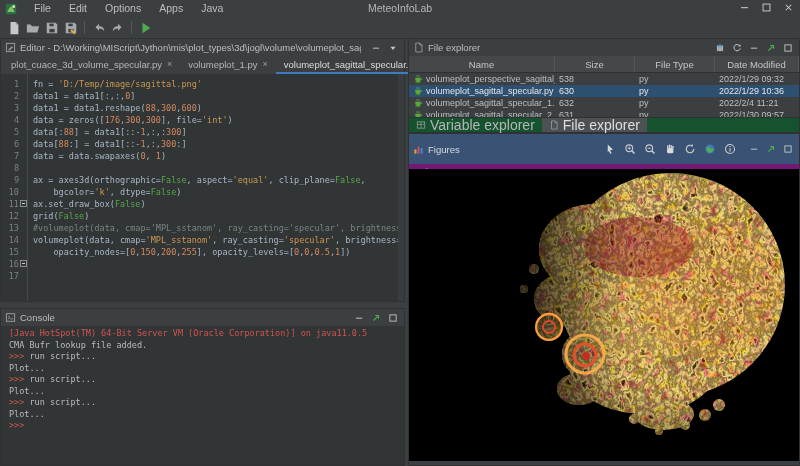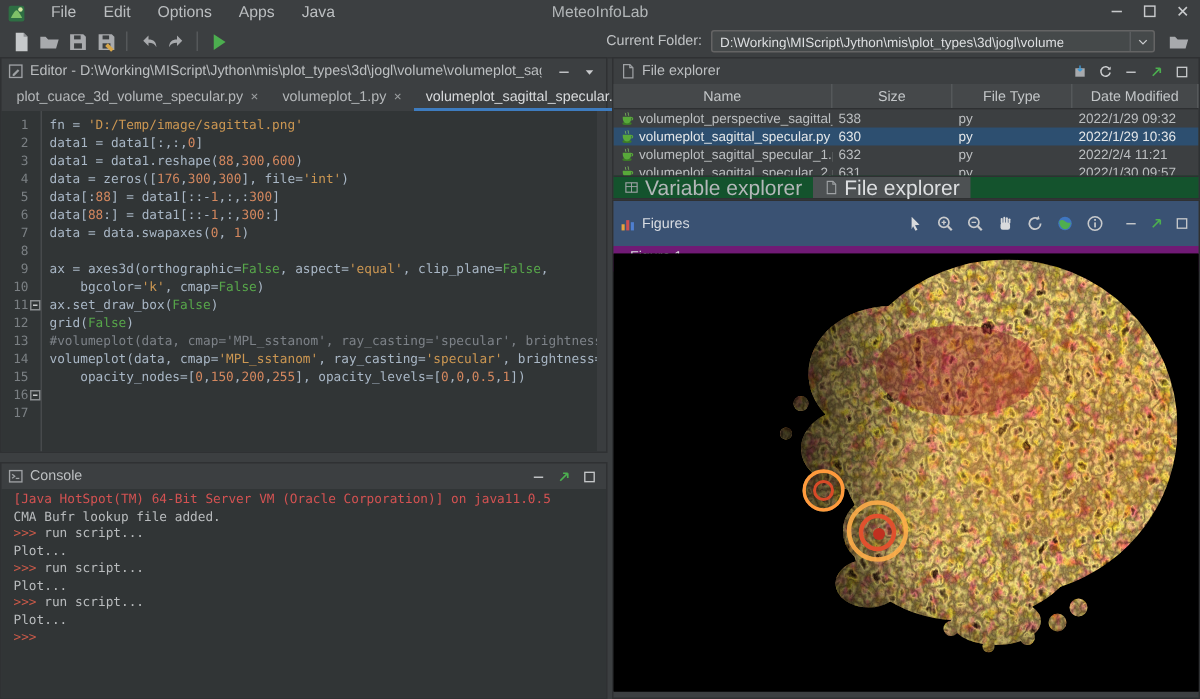--- a/index.html
+++ b/index.html
@@ -168,36 +168,20 @@
         </span>
         <span class="tb-sep"></span>
         <span class="tb-btn">
           <span class="icon">
             <svg width="14" height="14" viewBox="0 0 16 16">
               <path d="M4 2l9 6-9 6z" fill="#4cae4f"></path>
             </svg>
           </span>
         </span>
       </div>
-    <div class="folder-box">
-      <span>Current Folder:</span>
-      <div class="combo">
-        <span style="white-space:nowrap;overflow:hidden;">D:\Working\MIScript\Jython\mis\plot_types\3d\jogl\volume</span>
-        <span class="combo-arrow icon" id="comboArrow">
-            <svg width="10" height="10" viewBox="0 0 16 16">
-              <path d="M4 6l4 4 4-4" fill="none" stroke="#c8cacc" stroke-width="1.5"></path>
-            </svg>
-          </span>
-      </div>
-      <span class="tb-btn icon" id="browseBtn">
-          <svg width="14" height="14" viewBox="0 0 16 16">
-            <path d="M1 13V4h4l2 2h8l-2 7z" fill="#a8aaad"></path>
-          </svg>
-        </span>
-    </div>
   </div>
 
   <div class="panel editor-panel">
     <div class="panel-header">
       <span class="icon" id="editorIcon">
           <svg width="11" height="11" viewBox="0 0 16 16">
             <rect x="2" y="2" width="12" height="12" fill="none" stroke="#9fa2a5" stroke-width="1.3"></rect>
             <path d="M5 11l5-5 1.5 1.5-5 5H5z" fill="#9fa2a5"></path>
           </svg>
         </span>
@@ -258,21 +242,21 @@
       <div class="code-lines" id="codeLines">
           <div class="code-line"><span class="pl">fn = </span><span class="st">'D:/Temp/image/sagittal.png'</span></div>
           <div class="code-line"><span class="pl">data1 = data1[:,:,</span><span class="nu">0</span><span class="pl">]</span></div>
           <div class="code-line"><span class="pl">data1 = data1.reshape(</span><span class="nu">88</span><span class="pl">,</span><span class="nu">300</span><span class="pl">,</span><span class="nu">600</span><span class="pl">)</span></div>
           <div class="code-line"><span class="pl">data = zeros([</span><span class="nu">176</span><span class="pl">,</span><span class="nu">300</span><span class="pl">,</span><span class="nu">300</span><span class="pl">], file=</span><span class="st">'int'</span><span class="pl">)</span></div>
           <div class="code-line"><span class="pl">data[:</span><span class="nu">88</span><span class="pl">] = data1[::-</span><span class="nu">1</span><span class="pl">,:,:</span><span class="nu">300</span><span class="pl">]</span></div>
           <div class="code-line"><span class="pl">data[</span><span class="nu">88</span><span class="pl">:] = data1[::-</span><span class="nu">1</span><span class="pl">,:,</span><span class="nu">300</span><span class="pl">:]</span></div>
           <div class="code-line"><span class="pl">data = data.swapaxes(</span><span class="nu">0</span><span class="pl">, </span><span class="nu">1</span><span class="pl">)</span></div>
           <div class="code-line"></div>
           <div class="code-line"><span class="pl">ax = axes3d(orthographic=</span><span class="gr">False</span><span class="pl">, aspect=</span><span class="st">'equal'</span><span class="pl">, clip_plane=</span><span class="gr">False</span><span class="pl">,</span></div>
-          <div class="code-line"><span class="pl">    bgcolor=</span><span class="st">'k'</span><span class="pl">, cmap=</span><span class="gr">False</span><span class="pl">)</span></div>
+          <div class="code-line"><span class="pl">    bgcolor=</span><span class="st">'k'</span><span class="pl">, dtype=</span><span class="gr">False</span><span class="pl">)</span></div>
           <div class="code-line"><span class="pl">ax.set_draw_box(</span><span class="gr">False</span><span class="pl">)</span></div>
           <div class="code-line"><span class="pl">grid(</span><span class="gr">False</span><span class="pl">)</span></div>
           <div class="code-line"><span class="cm">#volumeplot(data, cmap='MPL_sstanom', ray_casting='specular', brightness=1.5)</span></div>
           <div class="code-line"><span class="pl">volumeplot(data, cmap=</span><span class="st">'MPL_sstanom'</span><span class="pl">, ray_casting=</span><span class="st">'specular'</span><span class="pl">, brightness=</span><span class="nu">1.5</span></div>
           <div class="code-line"><span class="pl">    opacity_nodes=[</span><span class="nu">0</span><span class="pl">,</span><span class="nu">150</span><span class="pl">,</span><span class="nu">200</span><span class="pl">,</span><span class="nu">255</span><span class="pl">], opacity_levels=[</span><span class="nu">0</span><span class="pl">,</span><span class="nu">0</span><span class="pl">,</span><span class="nu">0.5</span><span class="pl">,</span><span class="nu">1</span><span class="pl">])</span></div>
         </div>
       <div class="scrolltrack"></div>
     </div>
   </div>
 

